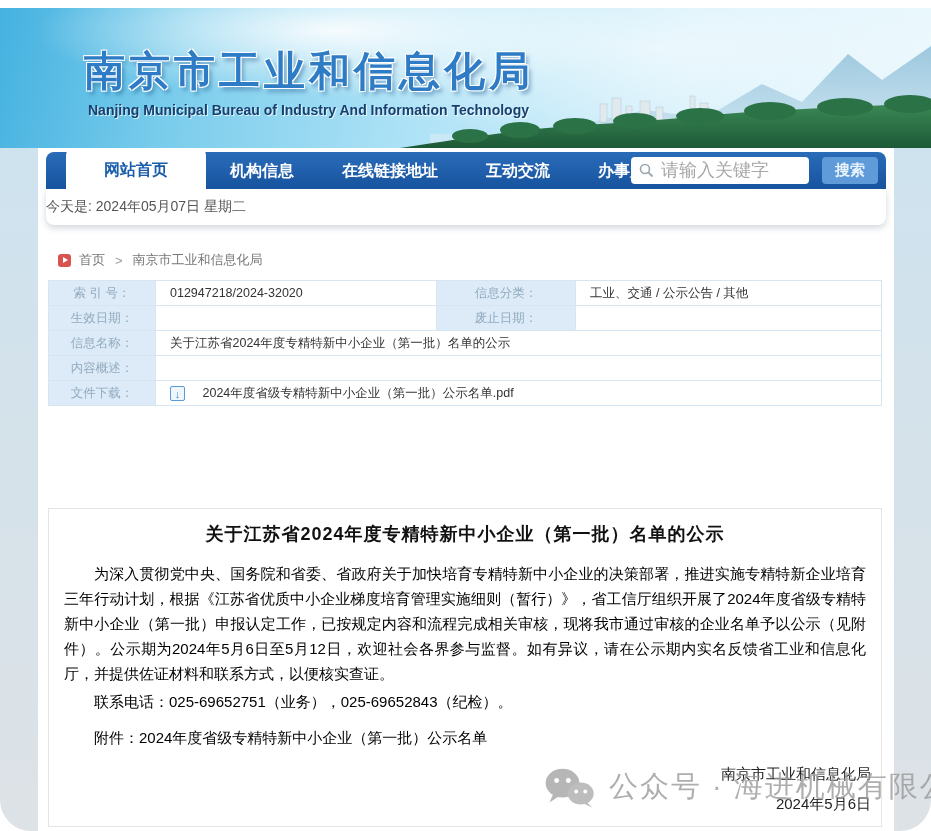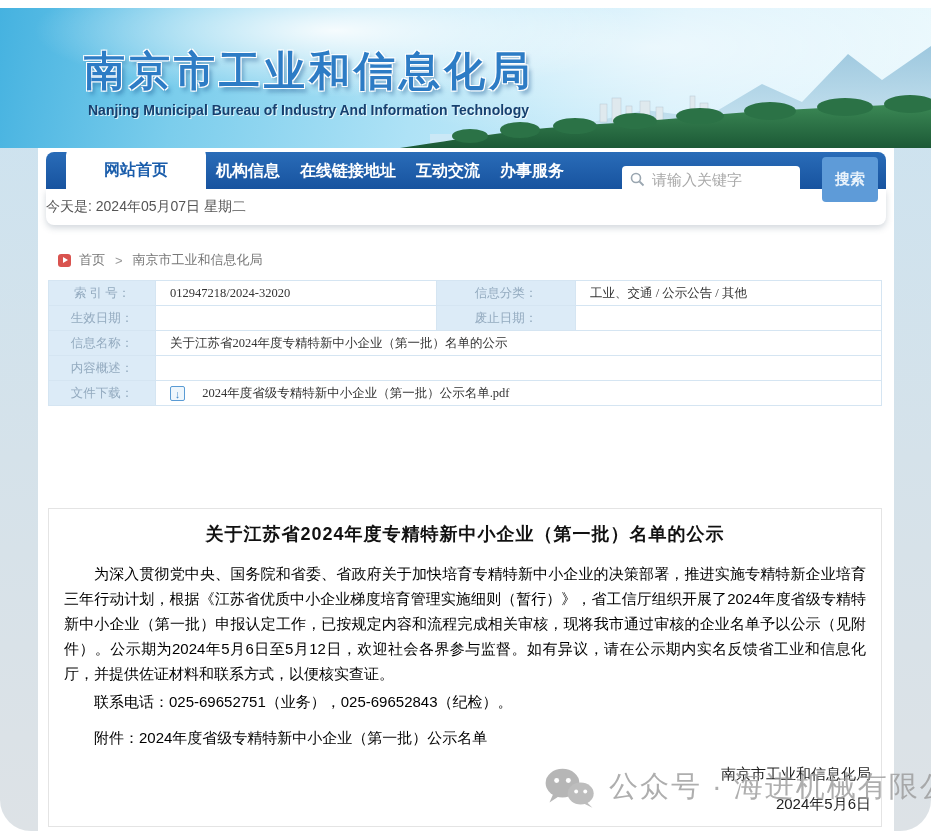--- a/index.html
+++ b/index.html
@@ -23,51 +23,51 @@
     color:#16406f; text-shadow:1px 1px 0 rgba(255,255,255,.75); }
 
   
   .content { position:absolute; top:148px; left:38px; width:856px; bottom:0; background:#fff; }
 
   
   .nav-card { position:absolute; top:4px; left:8px; right:8px; }
   .nav-bar { height:37px; background:linear-gradient(180deg,#2a6cb8,#17539f);
     border-radius:8px 8px 0 0; display:flex; align-items:center; position:relative; }
   .tabs { display:flex; margin-left:20px; height:37px; align-items:flex-end; }
-  .tab { padding:0 10px; line-height:37px; color:#fff; font-size:16px; font-weight:bold;
+  .tab { padding:0 24px; line-height:37px; color:#fff; font-size:16px; font-weight:bold;
     cursor:pointer; white-space:nowrap; }
   .tab.active { background:#fff; color:#1a5dab; border-radius:7px 7px 0 0; height:41px;
     line-height:44px; margin-top:-4px; padding:0 38px; position:relative; z-index:2; }
   .search { position:absolute; right:8px; top:5px; display:flex; align-items:center; }
   .search-box { position:relative; }
   .search-box input { width:178px; height:27px; border:none; border-radius:4px;
-    padding:0 6px 0 30px; font-size:15px; color:#8b5cf6; outline:none; background:#fff; }
+    padding:0 6px 0 30px; font-size:18px; color:#8b5cf6; outline:none; background:#fff; }
   .search-box input::placeholder { color:#a8a8a8; }
   .mag { position:absolute; left:8px; top:6px; }
-  .search-btn { width:56px; height:45px; margin-left:22px; background:#5e9bd8;
+  .search-btn { width:56px; height:27px; margin-left:13px; background:#5e9bd8;
     color:#eaf3fb; font-size:15px; font-weight:bold; border:none; border-radius:4px; cursor:pointer; }
   .date-bar { height:36px; background:#fff; border-radius:0 0 8px 8px;
     box-shadow:0 3px 6px rgba(80,100,120,.25); display:flex; align-items:center;
     color:#555; font-size:14px; }
 
   
   .breadcrumb { position:absolute; top:103px; left:20px; display:flex; align-items:center;
     font-size:13px; color:#777; }
   .crumb-icon { width:13px; height:13px; background:#d9534f; border-radius:3px;
     display:inline-flex; align-items:center; justify-content:center; margin-right:8px; }
   .crumb-icon::after { content:""; width:0; height:0; border-left:5px solid #fff;
     border-top:3.5px solid transparent; border-bottom:3.5px solid transparent; margin-left:1px; }
   .crumb-link { cursor:pointer; }
   .crumb-sep { margin:0 10px; color:#999; }
 
   
   .info-table { position:absolute; top:132px; left:10px; width:834px;
     border-collapse:collapse; table-layout:fixed; }
   .info-table td { border:1px solid #d5e5f2; height:25px; font-size:12.5px; overflow:hidden;
-    white-space:nowrap;font-family:Liberation Serif, serif; }
+    white-space:nowrap; }
   td.lbl { background:#dcebf7; color:#93aabf; text-align:center; }
   td.val { color:#333; padding-left:14px; }
   .dl-icon { display:inline-block; width:15px; height:15px; border:1px solid #5a9bd4;
     border-radius:2px; color:#3f87c8; font-size:11px; line-height:14px; text-align:center;
     margin-right:14px; vertical-align:middle; background:#eef6fc; }
   .dl-link { color:#333; cursor:pointer; }
 
   
   .article { position:absolute; top:360px; left:10px; width:834px; height:319px;
     border:1px solid #e4e4e4; background:#fff; }

